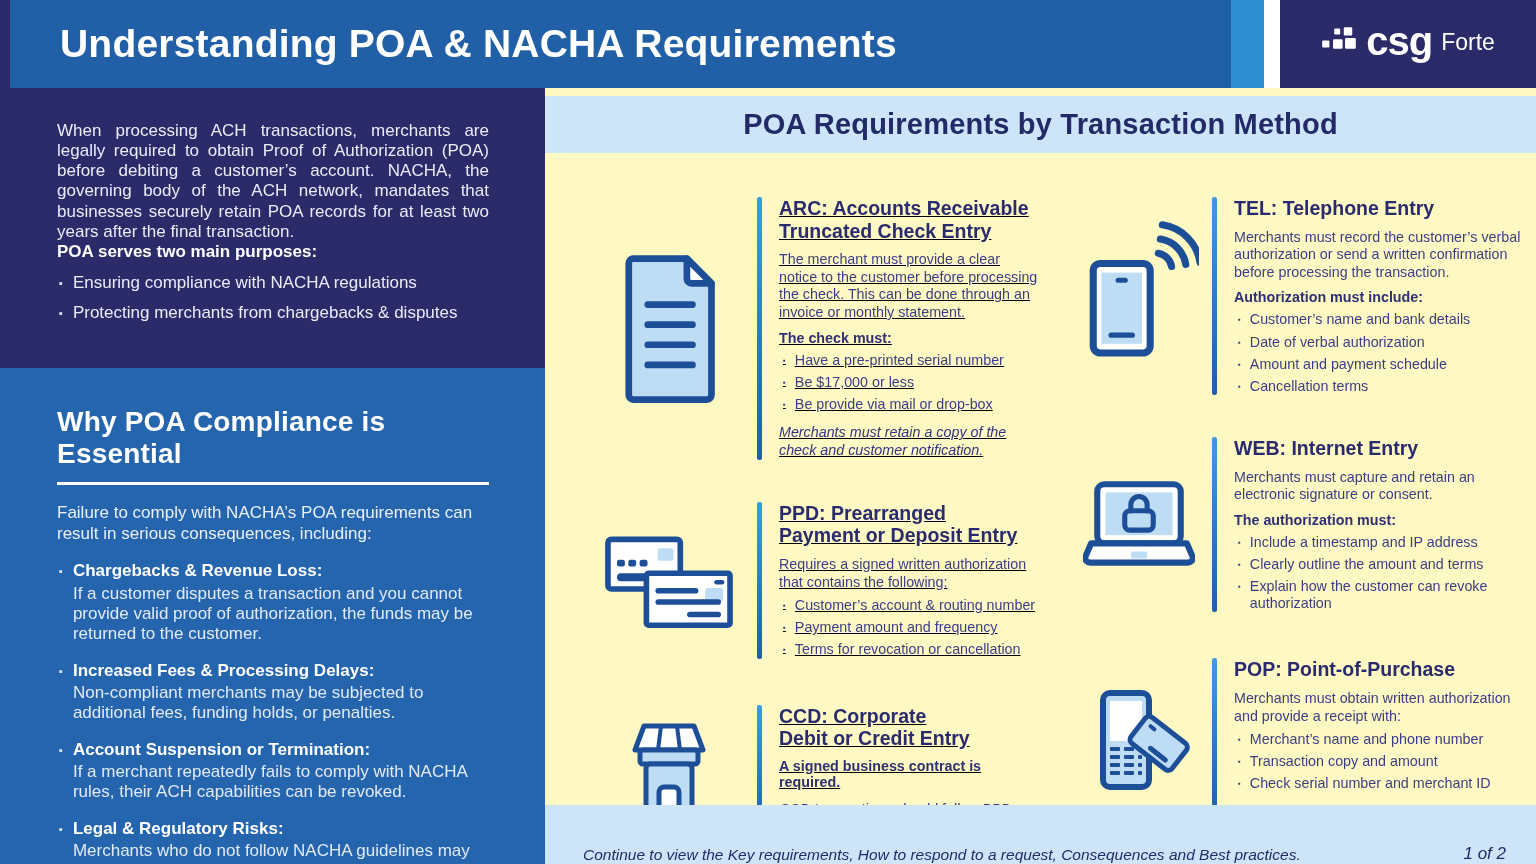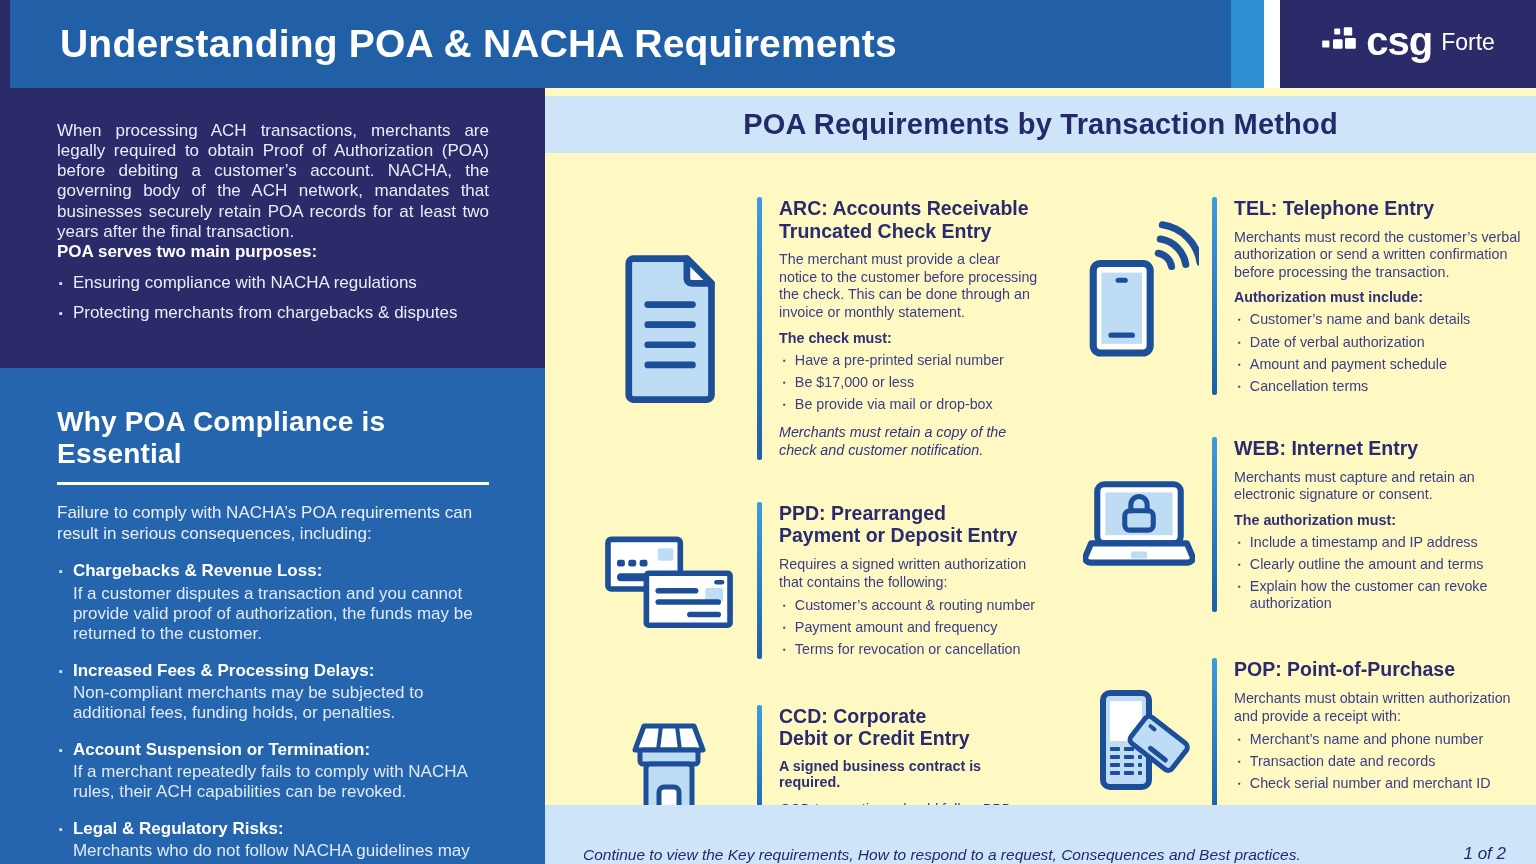--- a/index.html
+++ b/index.html
@@ -53,21 +53,21 @@
   .cards-col{display:flex;flex-direction:column;}
   .cards-col.first{width:485px;flex:none;}
   .cards-col.second{flex:1;}
   .card{display:flex;align-items:center;}
   .card .icon-box{flex:none;display:flex;justify-content:center;align-items:center;}
   .cards-col.first .icon-box{width:176px;}
   .cards-col.second .icon-box{width:146px;}
   .card-body{display:flex;}
   .accent-bar{width:5px;flex:none;border-radius:2px;background:linear-gradient(180deg,#3E9BE0,#1D5FA9);}
   .card-text{padding-left:17px;}
-  .cards-col.first .card-text{width:262px;}
+  .cards-col.first .card-text{width:262px;text-decoration:underline;}
   .cards-col.second .card-text{width:296px;}
   .card-title{color:#2A2A6E;font-size:19.5px;font-weight:bold;line-height:1.16;white-space:pre-line;}
   .card-para{color:#3D3D86;font-size:14.3px;line-height:1.23;margin-top:9px;}
   .card-sub{color:#2F2F75;font-size:14.3px;font-weight:bold;margin-top:8px;}
   .cbullets{margin-top:6px;}
   .cbullet{display:flex;font-size:14.3px;color:#3D3D86;line-height:1.2;margin-top:5px;}
   .cbullet .mark{font-size:8px;margin:4px 9px 0 4px;color:#3D3D86;}
   .card-note{color:#343480;font-size:14.3px;font-style:italic;line-height:1.25;margin-top:11px;}
 
   .gap-a{height:42px;flex:none;}
@@ -388,21 +388,21 @@
               <div class="card-text">
                 <div class="card-title">POP: Point-of-Purchase</div>
                 <div class="card-para">Merchants must obtain written authorization and provide a receipt with:</div>
                 <div class="cbullets">
                   <div class="cbullet">
                       <span class="mark">▪</span>
                       <span>Merchant’s name and phone number</span>
                     </div>
                   <div class="cbullet">
                       <span class="mark">▪</span>
-                      <span>Transaction date and records</span>
+                      <span>Transaction copy and amount</span>
                     </div>
                   <div class="cbullet">
                       <span class="mark">▪</span>
                       <span>Check serial number and merchant ID</span>
                     </div>
                 </div>
                 <div class="card-note">Transactions must be $25,000 or less.</div>
               </div>
             </div>
           </div>

